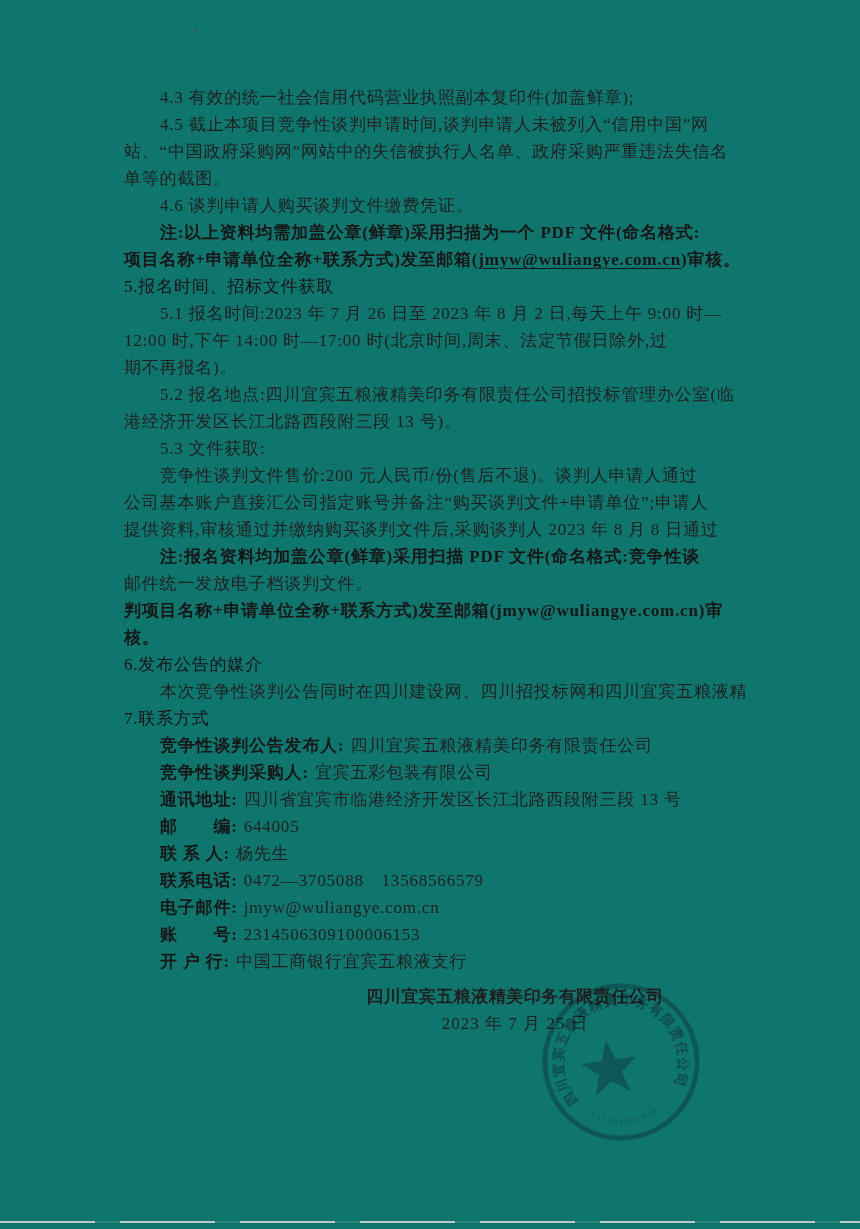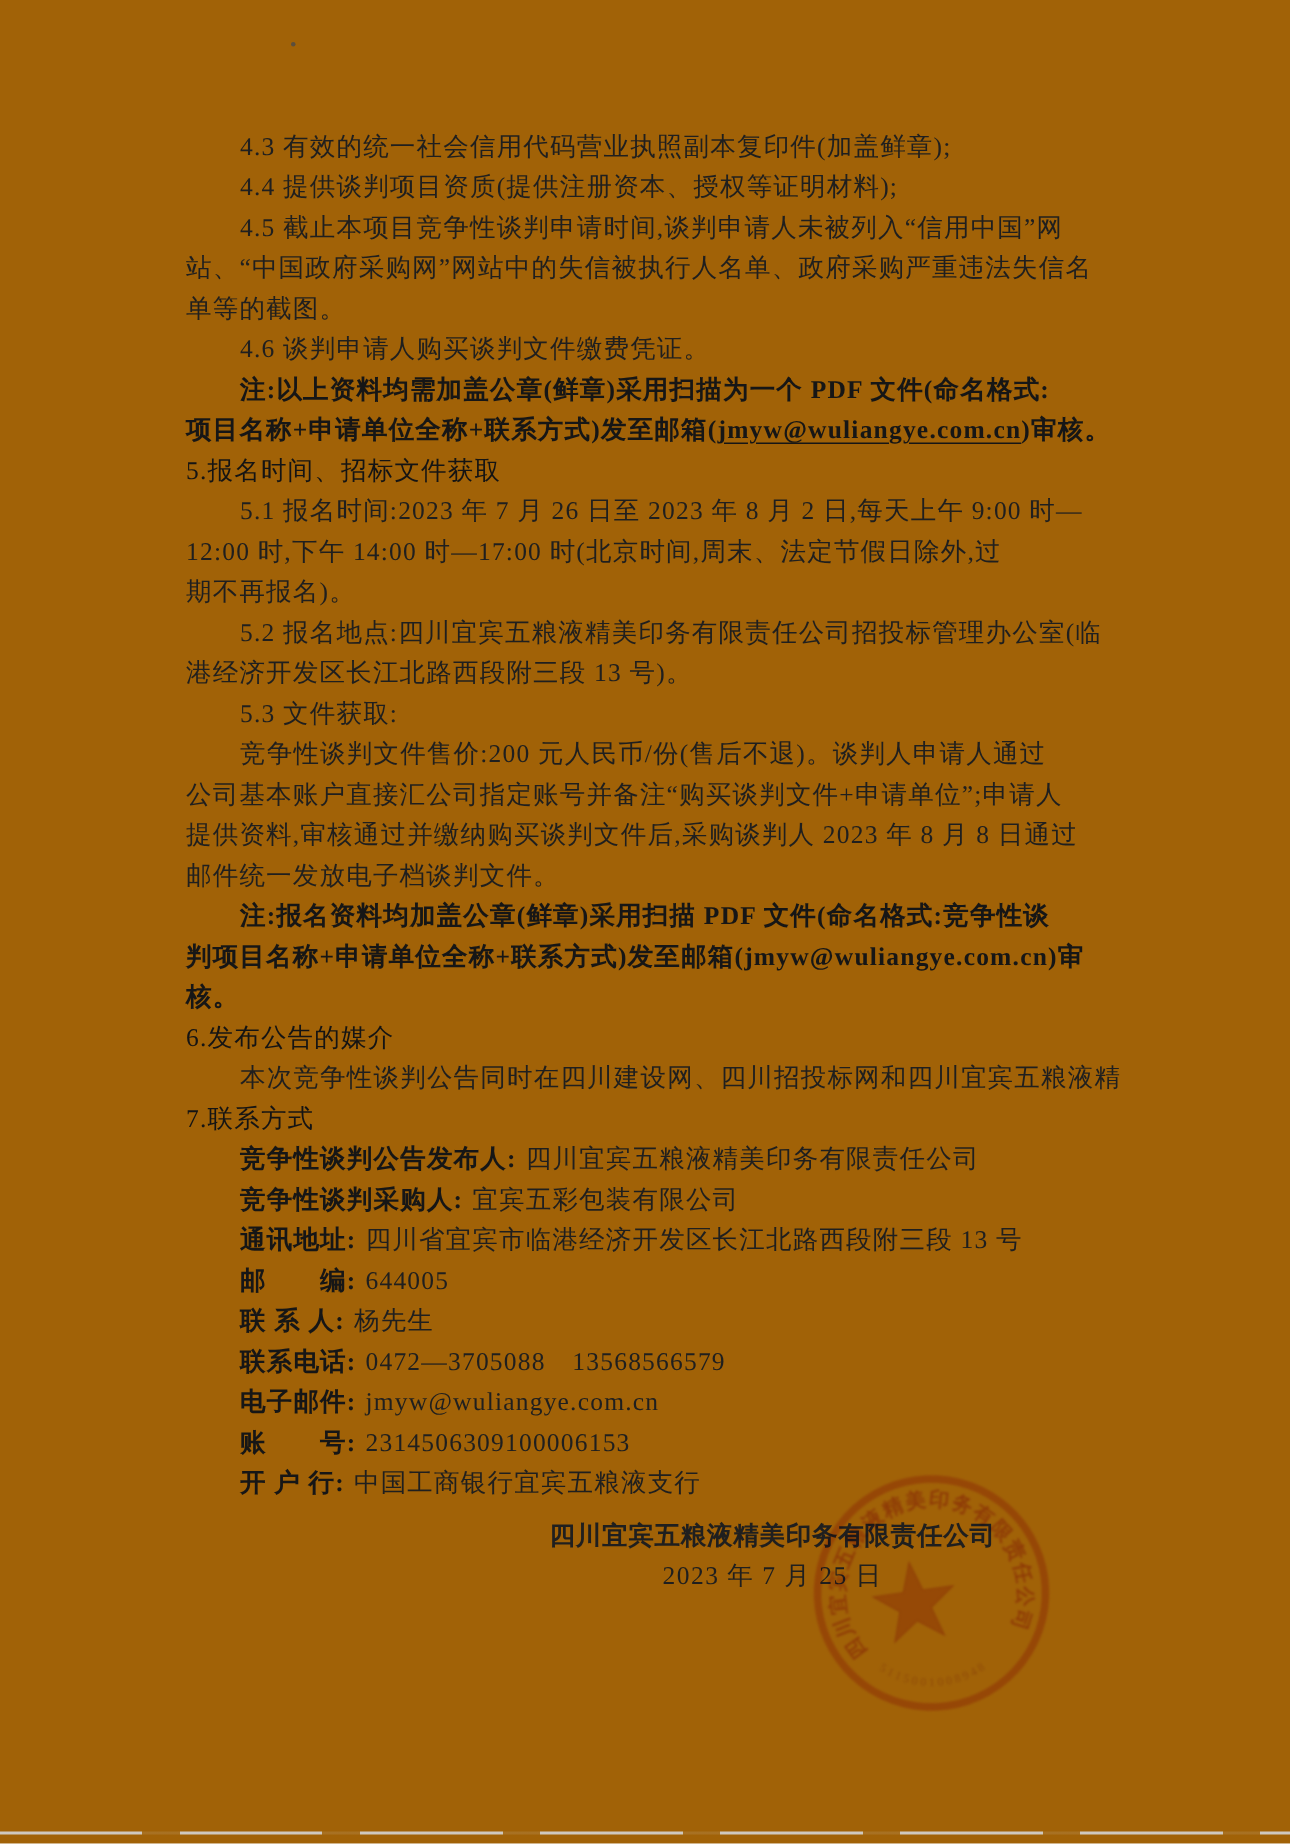--- a/index.html
+++ b/index.html
@@ -1,17 +1,17 @@
 <!DOCTYPE html>
 <html><head>
 <meta charset="utf-8">
 <style>
   html,body{margin:0;padding:0;}
   body{width:860px;height:1229px;background:#f6f6f4;font-family:"Liberation Serif","DejaVu Serif",serif;}
-  .page{position:relative;width:860px;height:1229px;background:#a16207;overflow:hidden;color:#1f1f1f;}
+  .page{position:relative;width:860px;height:1229px;background:#0f766e;overflow:hidden;color:#1f1f1f;}
   .doc{position:absolute;top:84px;left:124px;width:640px;}
   .ln{font-size:17px;line-height:27px;letter-spacing:0.8px;white-space:nowrap;}
   .ind{padding-left:36px;}
   .b{font-weight:700;color:#161616;}
   .heading{font-weight:400;color:#141414;}
   .u{text-decoration:underline;text-underline-offset:3px;}
   .contact{margin-top:0;}
   .crow{font-size:17px;line-height:27px;letter-spacing:0.8px;white-space:nowrap;padding-left:36px;}
   .clabel{font-weight:700;color:#161616;margin-right:6px;}
   .cval{font-weight:400;}
@@ -24,39 +24,38 @@
     background:repeating-linear-gradient(90deg,#d4d4d4 0 95px,rgba(212,212,212,.15) 95px 120px);opacity:.9;}
 </style>
 </head>
 <body>
 
 <div class="page">
   <div class="speck"></div>
 
   <div class="doc">
     <div class="ln ind">4.3 有效的统一社会信用代码营业执照副本复印件(加盖鲜章);</div>
-    <div class="ln ind">4.4 提供谈判项目资质(提供注册资本、授权等证明材料);</div>
     <div class="ln ind">4.5 截止本项目竞争性谈判申请时间,谈判申请人未被列入“信用中国”网</div>
     <div class="ln">站、“中国政府采购网”网站中的失信被执行人名单、政府采购严重违法失信名</div>
     <div class="ln">单等的截图。</div>
     <div class="ln ind">4.6 谈判申请人购买谈判文件缴费凭证。</div>
     <div class="ln ind b">注:以上资料均需加盖公章(鲜章)采用扫描为一个 PDF 文件(命名格式:</div>
     <div class="ln b"><span>项目名称+申请单位全称+联系方式)发至邮箱(</span><span class="u">jmyw@wuliangye.com.cn</span><span>)审核。</span></div>
     <div class="ln heading">5.报名时间、招标文件获取</div>
     <div class="ln ind">5.1 报名时间:2023 年 7 月 26 日至 2023 年 8 月 2 日,每天上午 9:00 时—</div>
     <div class="ln">12:00 时,下午 14:00 时—17:00 时(北京时间,周末、法定节假日除外,过</div>
     <div class="ln">期不再报名)。</div>
     <div class="ln ind">5.2 报名地点:四川宜宾五粮液精美印务有限责任公司招投标管理办公室(临</div>
     <div class="ln">港经济开发区长江北路西段附三段 13 号)。</div>
     <div class="ln ind">5.3 文件获取:</div>
     <div class="ln ind">竞争性谈判文件售价:200 元人民币/份(售后不退)。谈判人申请人通过</div>
     <div class="ln">公司基本账户直接汇公司指定账号并备注“购买谈判文件+申请单位”;申请人</div>
     <div class="ln">提供资料,审核通过并缴纳购买谈判文件后,采购谈判人 2023 年 8 月 8 日通过</div>
+    <div class="ln ind b">注:报名资料均加盖公章(鲜章)采用扫描 PDF 文件(命名格式:竞争性谈</div>
     <div class="ln">邮件统一发放电子档谈判文件。</div>
-    <div class="ln ind b">注:报名资料均加盖公章(鲜章)采用扫描 PDF 文件(命名格式:竞争性谈</div>
     <div class="ln b">判项目名称+申请单位全称+联系方式)发至邮箱(jmyw@wuliangye.com.cn)审</div>
     <div class="ln b">核。</div>
     <div class="ln heading">6.发布公告的媒介</div>
     <div class="ln ind">本次竞争性谈判公告同时在四川建设网、四川招投标网和四川宜宾五粮液精</div>
     <div class="ln heading">7.联系方式</div>
 
     <div class="contact">
       <div class="crow"><span class="clabel">竞争性谈判公告发布人:</span><span class="cval">四川宜宾五粮液精美印务有限责任公司</span></div>
       <div class="crow"><span class="clabel">竞争性谈判采购人:</span><span class="cval">宜宾五彩包装有限公司</span></div>
       <div class="crow"><span class="clabel">通讯地址:</span><span class="cval">四川省宜宾市临港经济开发区长江北路西段附三段 13 号</span></div>

